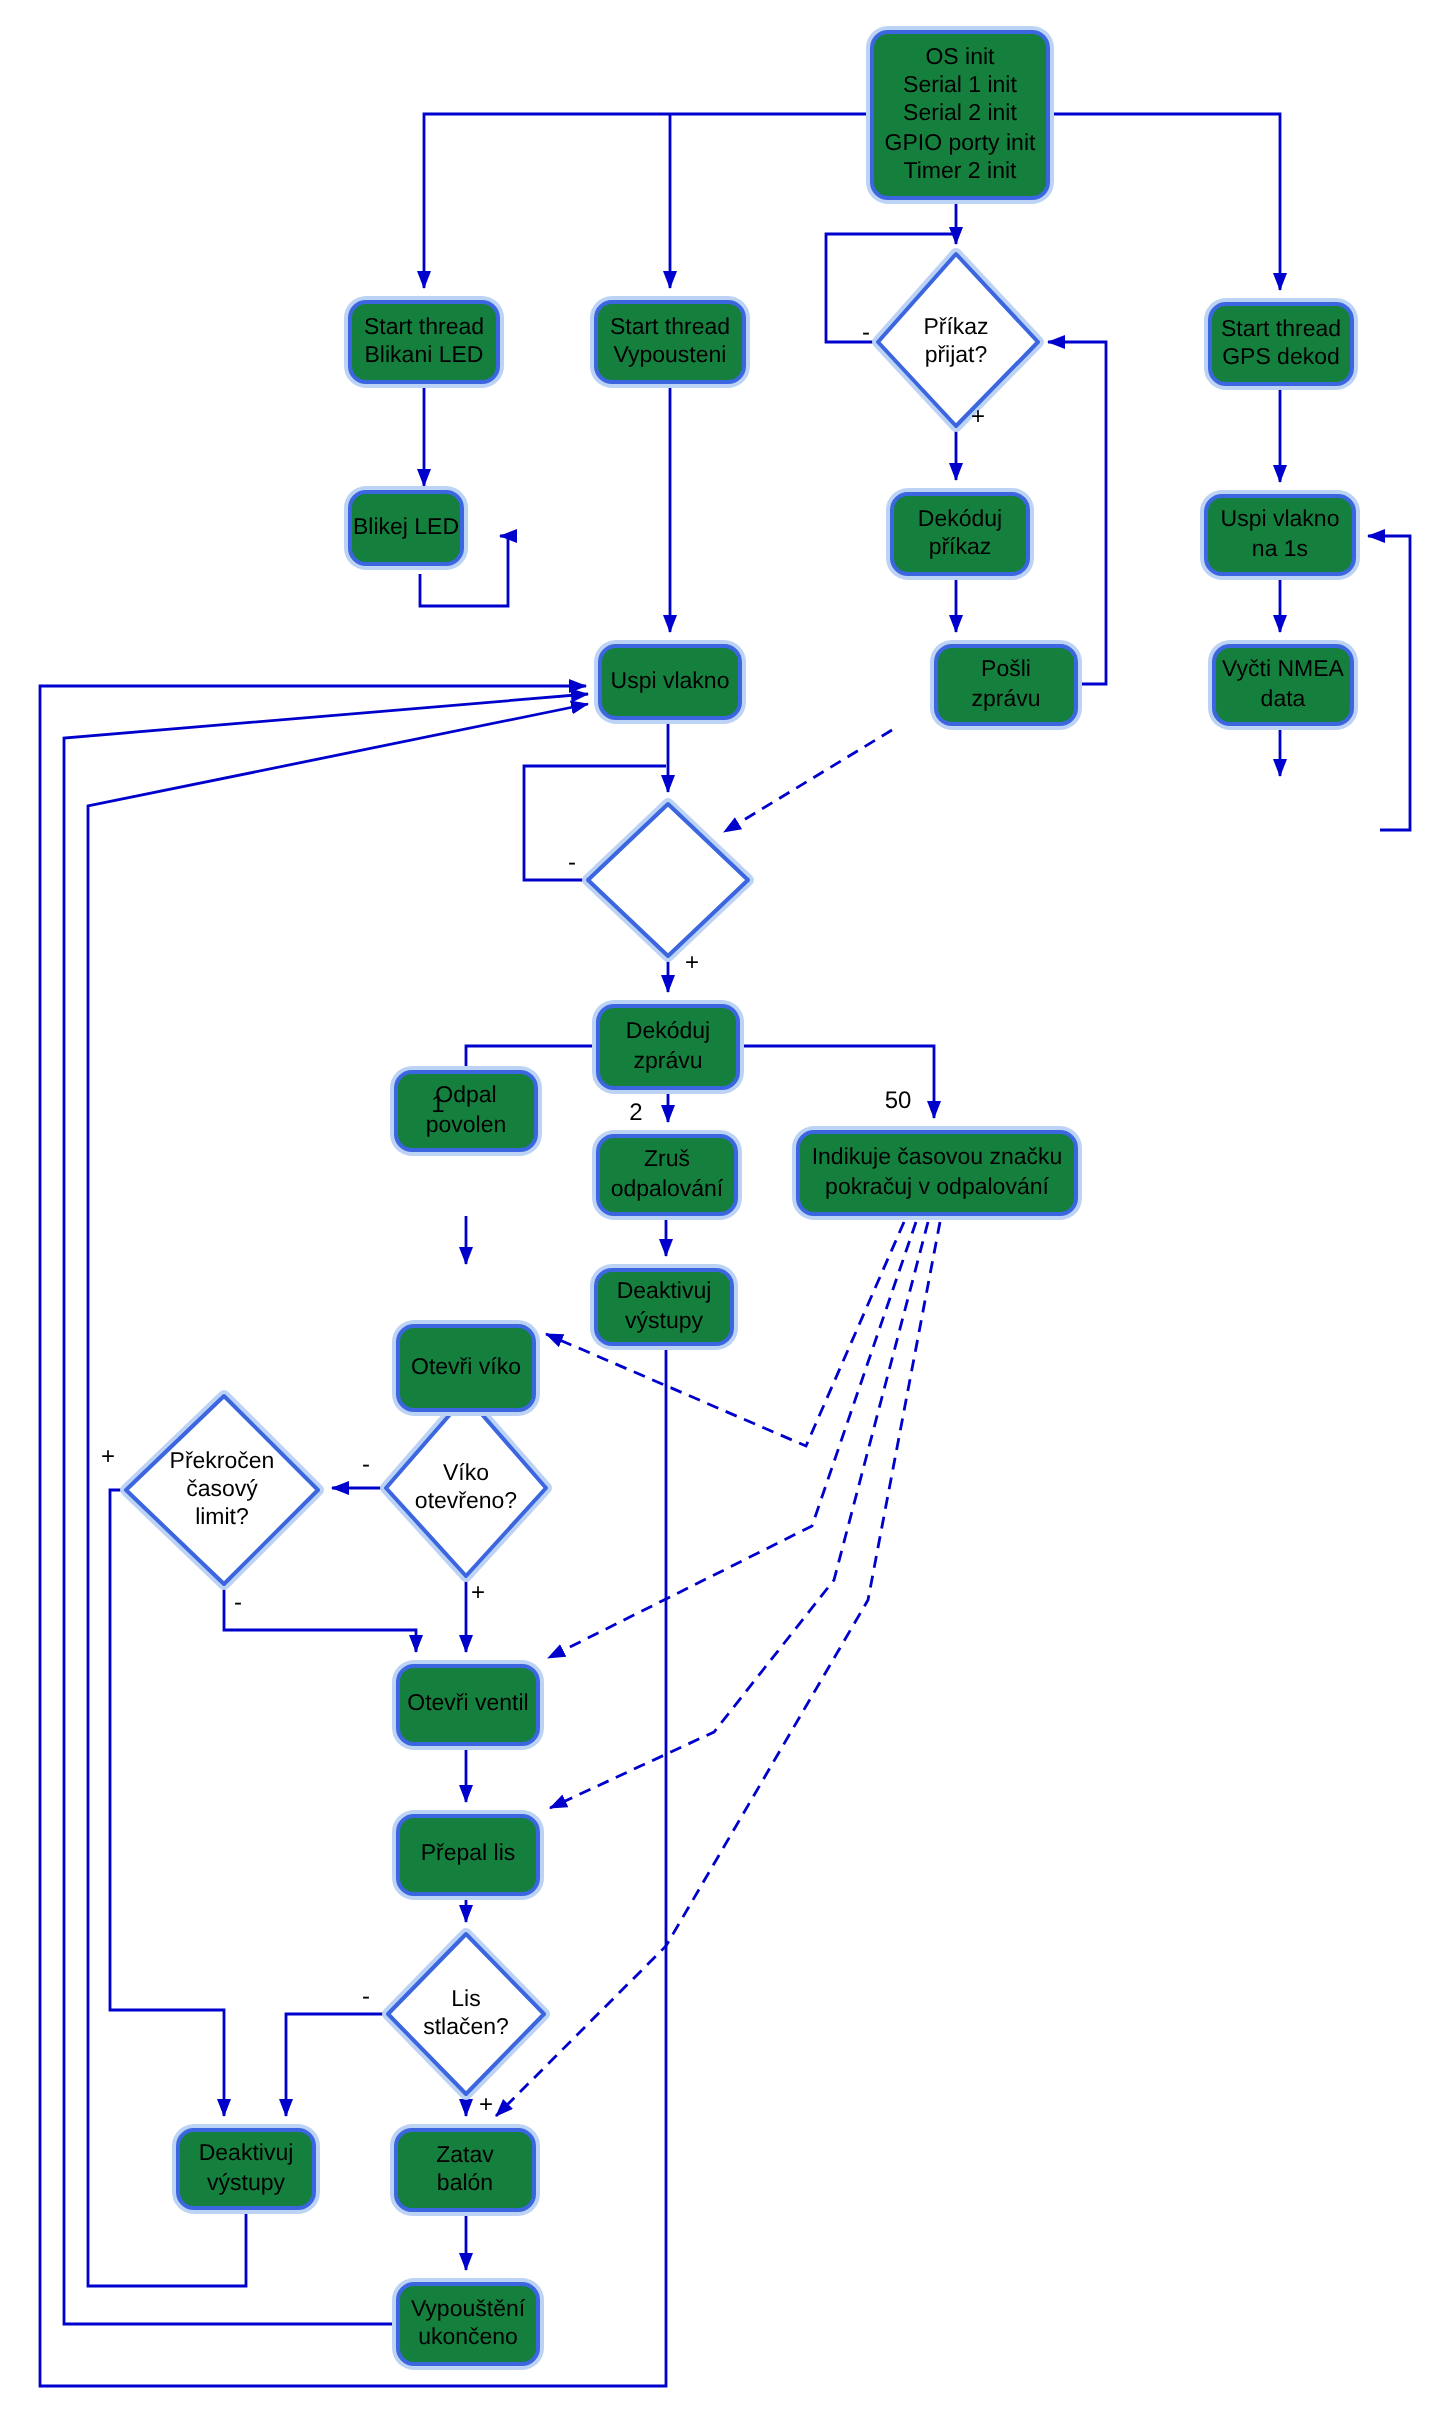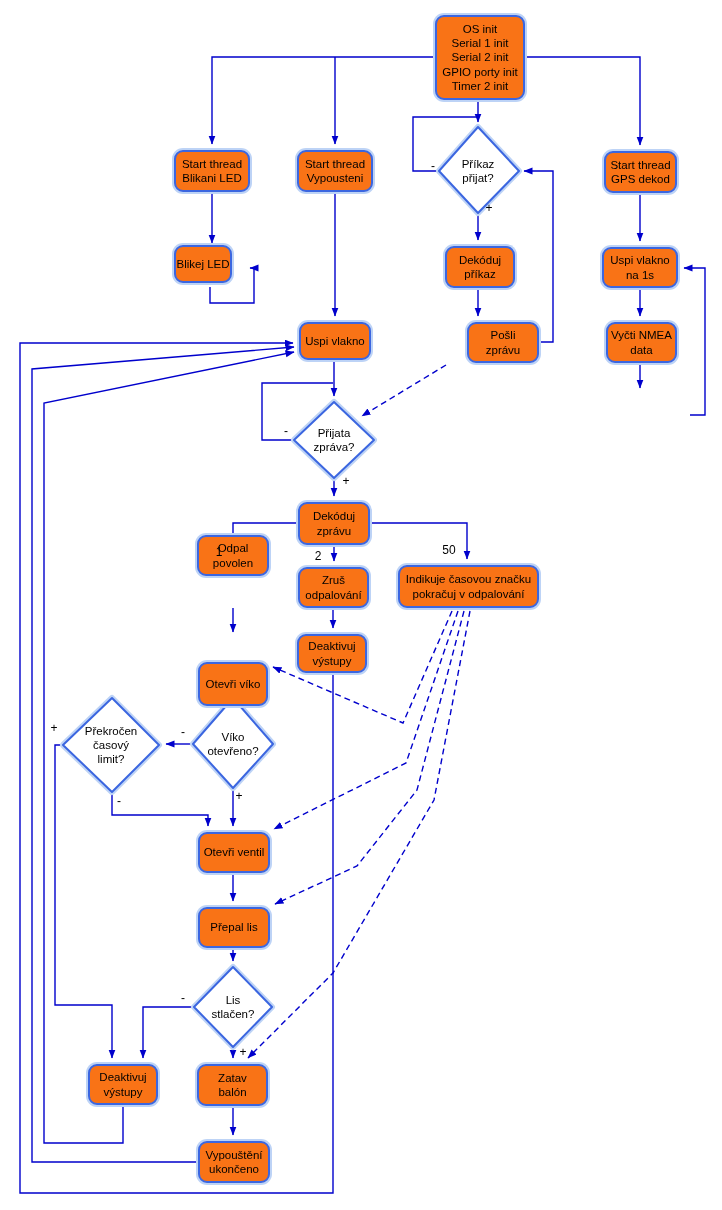--- a/index.html
+++ b/index.html
@@ -8,21 +8,21 @@
     --node-halo:#bdd3f6;
     --text:#000000;
   }
   html,body{margin:0;padding:0;background:#ffffff;}
   #canvas{
     position:relative;width:722px;height:1210px;background:#ffffff;overflow:hidden;
     font-family:"Liberation Sans", sans-serif;color:var(--text);
   }
   #wires{position:absolute;left:0;top:0;}
   .node{
-    position:absolute;box-sizing:border-box;background:#f97316;
+    position:absolute;box-sizing:border-box;background:#15803d;
     border:2px solid var(--node-border);border-radius:9px;
     box-shadow:0 0 0 2px var(--node-halo);
     display:flex;align-items:center;justify-content:center;text-align:center;
     font-size:11.5px;line-height:1.22;white-space:pre-line;z-index:3;
   }
   .dlabel{
     position:absolute;background:transparent;border:none;box-shadow:none;
     display:flex;align-items:center;justify-content:center;text-align:center;
     font-size:11.5px;line-height:1.22;white-space:pre-line;z-index:3;pointer-events:none;
   }
@@ -148,22 +148,20 @@
   <div class="node" style="left:198px;top:907px;width:72px;height:41px;">Přepal lis</div>
   <div class="node" style="left:88px;top:1064px;width:70px;height:41px;">Deaktivuj
 výstupy</div>
   <div class="node" style="left:197px;top:1064px;width:71px;height:42px;">Zatav
 balón</div>
   <div class="node" style="left:198px;top:1141px;width:72px;height:42px;">Vypouštění
 ukončeno</div>
 
   <div class="dlabel" style="left:433px;top:148px;width:90px;height:46px;">Příkaz
 přijat?</div>
-  <div class="dlabel" style="left:289px;top:417px;width:90px;height:46px;">Přijata
-zpráva?</div>
   <div class="dlabel" style="left:188px;top:721px;width:90px;height:46px;">Víko
 otevřeno?</div>
   <div class="dlabel" style="left:66px;top:716px;width:90px;height:58px;">Překročen
 časový
 limit?</div>
   <div class="dlabel" style="left:188px;top:984px;width:90px;height:46px;">Lis
 stlačen?</div>
 
   <span class="elabel" style="left:433px;top:166px;">-</span>
   <span class="elabel" style="left:489px;top:208px;">+</span>

